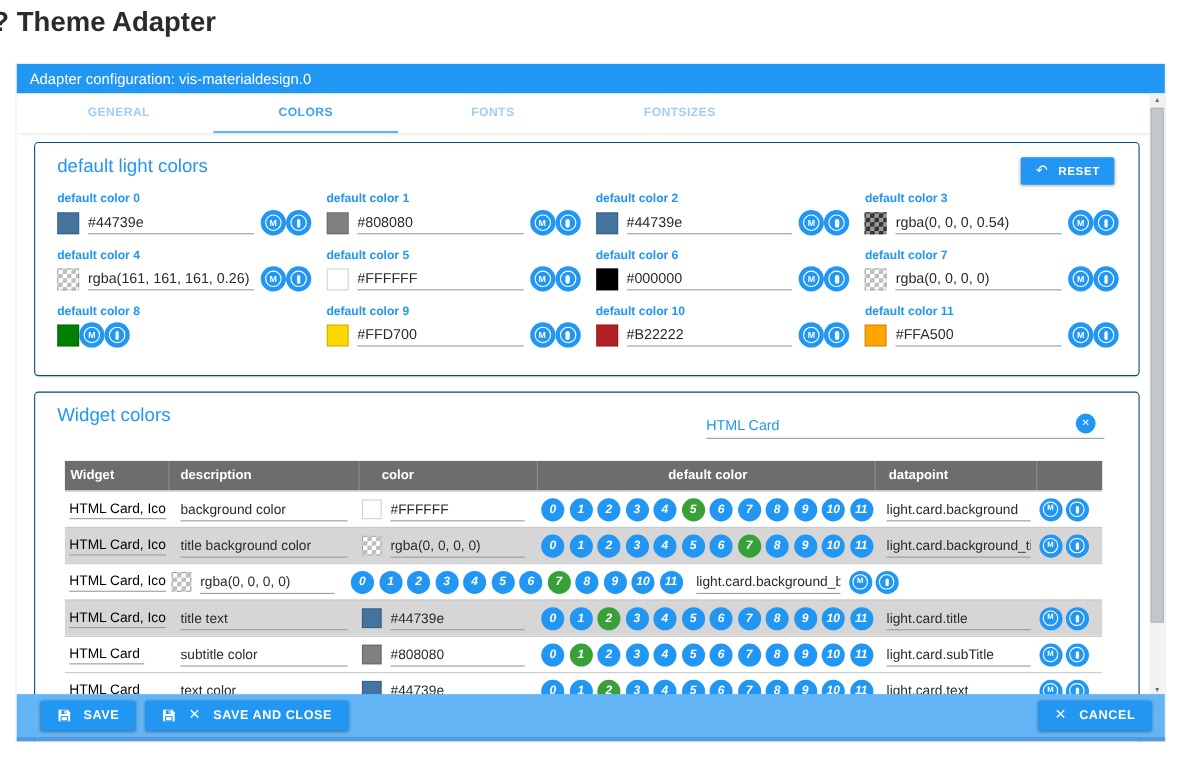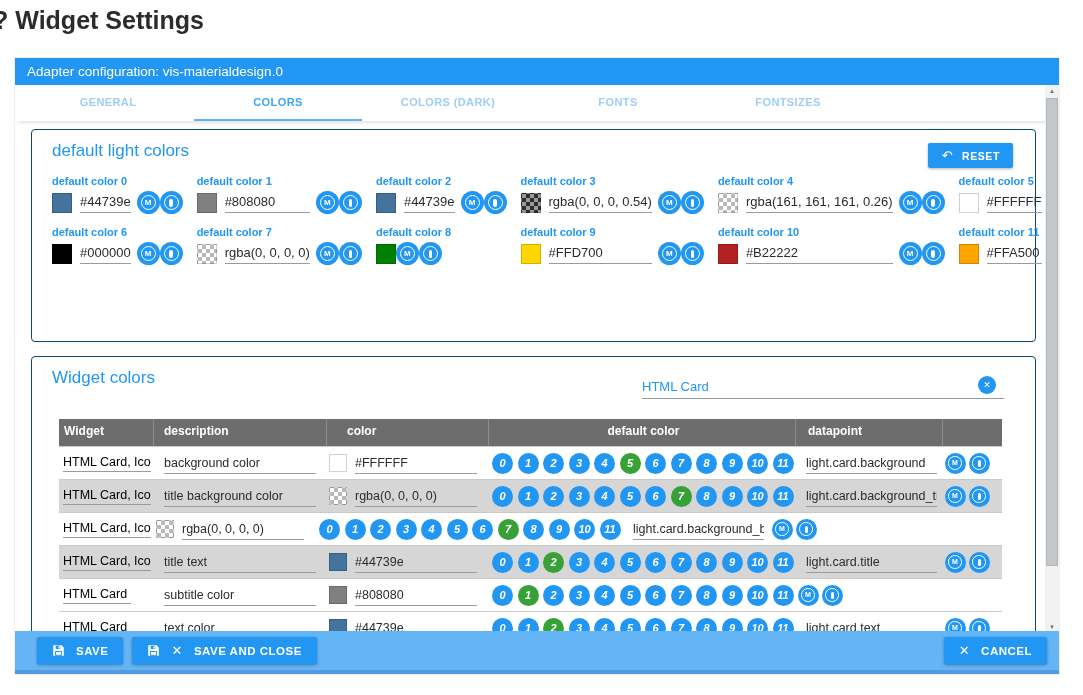--- a/index.html
+++ b/index.html
@@ -36,21 +36,21 @@
 
   .reset-btn { position:absolute; top:13px; right:22px; height:25px; padding:0 13px;
                background:var(--accent,#2196f3); color:#fff; border:none; border-radius:2px;
                font-size:10.5px; font-weight:bold; letter-spacing:0.6px; display:flex; align-items:center;
                gap:9px; box-shadow:0 1px 3px rgba(0,0,0,0.3); cursor:pointer;
                font-family:"Liberation Sans",sans-serif; }
   .reset-btn .glyph { font-size:13px; font-weight:normal; }
 
   
   .color-grid { position:absolute; top:45px; left:20px; right:18px;
-                display:grid; grid-template-columns:repeat(6,1fr); column-gap:14px; row-gap:9px; }
+                display:grid; grid-template-columns:repeat(4,1fr); column-gap:14px; row-gap:9px; }
   .lc-entry { height:42px; }
   .lc-label { font-size:11px; font-weight:bold; color:var(--accent,#2196f3); margin-bottom:4px; }
   .lc-row { display:flex; align-items:center; }
   .swatch { width:20px; height:20px; border:1px solid rgba(0,0,0,0.18); flex:none; }
   .checker-light { background-color:#fff; background-image:
       linear-gradient(45deg,#b9b9b9 25%,transparent 25%,transparent 75%,#b9b9b9 75%),
       linear-gradient(45deg,#b9b9b9 25%,transparent 25%,transparent 75%,#b9b9b9 75%);
       background-size:8px 8px; background-position:0 0,4px 4px; }
   .checker-dark { background-color:#9a9a9a; background-image:
       linear-gradient(45deg,#2e2e2e 25%,transparent 25%,transparent 75%,#2e2e2e 75%),
@@ -122,29 +122,28 @@
             display:flex; align-items:center; gap:11px; padding:0 15px;
             box-shadow:0 1px 3px rgba(0,0,0,0.35); margin-right:9px; cursor:pointer;
             font-family:"Liberation Sans",sans-serif; }
   .tb-btn .x { font-size:13px; font-weight:bold; }
   .tb-btn.cancel { margin:0 0 0 auto; }
   .floppy { width:13px; height:13px; display:block; }
 </style>
 </head>
 <body>
 
-<div class="page-title"><span class="q">?</span><span>Widget Settings</span></div>
+<div class="page-title"><span class="q">?</span><span>Theme Adapter</span></div>
 
 <div class="dialog">
   <div class="dialog-header">Adapter configuration: vis-materialdesign.0</div>
 
   <div class="tabs">
     <div class="tab"><span>GENERAL</span></div>
     <div class="tab active"><span>COLORS</span><div class="tab-underline"></div></div>
-    <div class="tab"><span>COLORS (DARK)</span></div>
     <div class="tab"><span>FONTS</span></div>
     <div class="tab"><span>FONTSIZES</span></div>
   </div>
 
   <div class="card card1">
     <div class="card-title">default light colors</div>
     <button class="reset-btn">
       <span class="glyph">↶</span>
       <span>RESET</span>
     </button>
@@ -549,20 +548,23 @@
               <span class="chip">2</span>
               <span class="chip">3</span>
               <span class="chip">4</span>
               <span class="chip">5</span>
               <span class="chip">6</span>
               <span class="chip">7</span>
               <span class="chip">8</span>
               <span class="chip">9</span>
               <span class="chip">10</span>
               <span class="chip">11</span>
+            </div>
+            <div class="td c-dp">
+              <div class="ufield dp-field">light.card.subTitle</div>
             </div>
             <div class="td c-actions">
               <button class="icon-btn sz21">
                 <span class="ring">
                   <span class="mletter">M</span>
                 </span>
               </button>
               <button class="icon-btn sz21">
                 <span class="ring">
                   <span class="vbar"></span>

